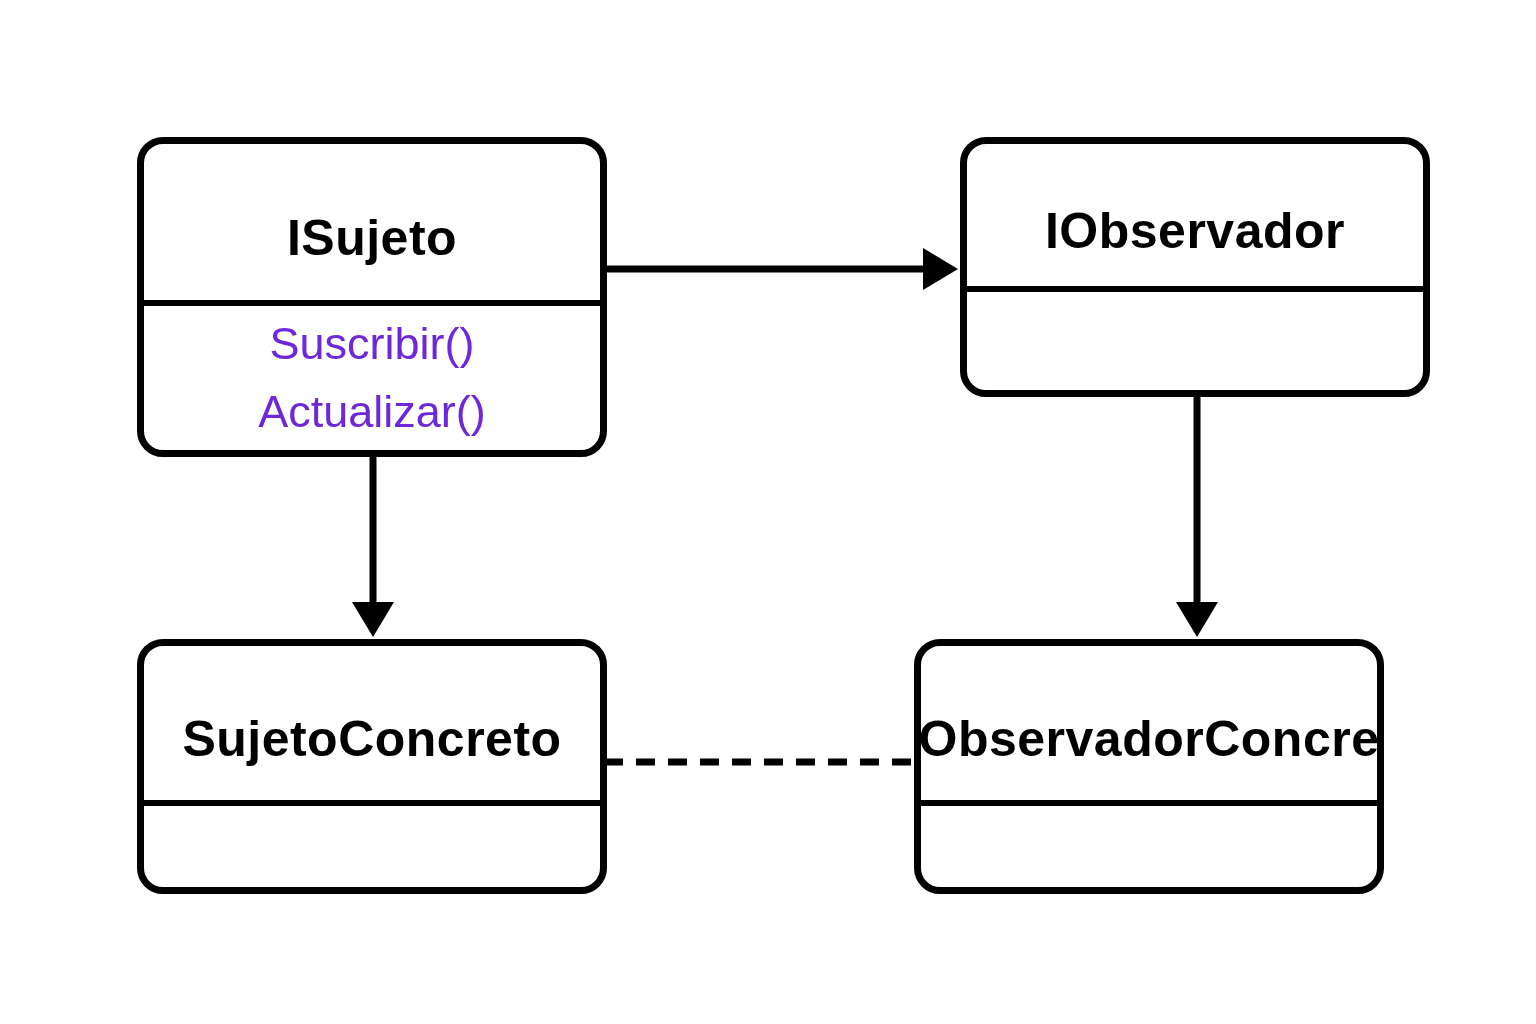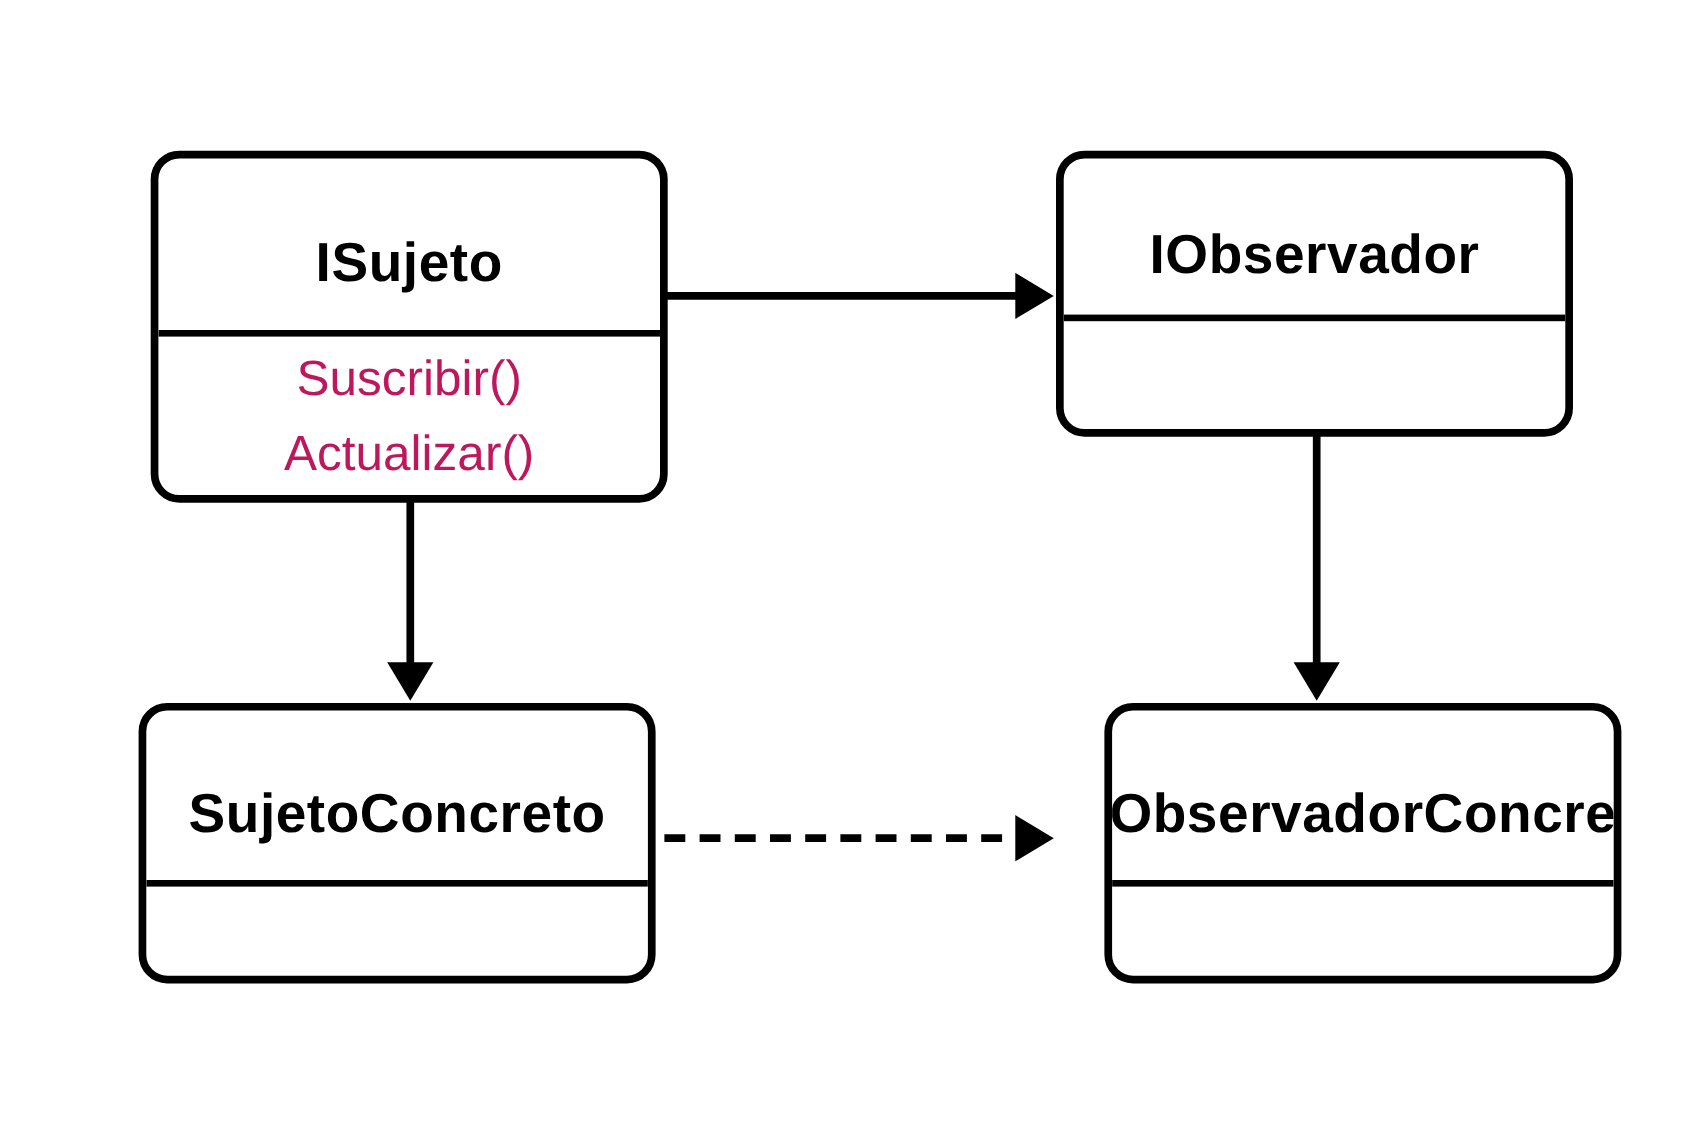--- a/index.html
+++ b/index.html
@@ -43,35 +43,35 @@
     margin-top: 32px;
   }
   .uml-body {
     flex: 1 1 auto;
     display: flex;
     flex-direction: column;
     align-items: center;
     justify-content: center;
     font-size: 45px;
     font-weight: 400;
-    color: #be185d;
+    color: #6d28d9;
     overflow: hidden;
   }
   .uml-member {
     line-height: 68px;
     white-space: nowrap;
   }
   
   #box-isujeto            { left: 137px; top: 137px; width: 470px; height: 320px; }
   #box-isujeto .uml-title { height: 130px; }
   #box-iobservador            { left: 960px; top: 137px; width: 470px; height: 260px; }
   #box-iobservador .uml-title { height: 116px; }
-  #box-sujetoconcreto            { left: 126px; top: 639px; width: 470px; height: 255px; }
+  #box-sujetoconcreto            { left: 137px; top: 639px; width: 470px; height: 255px; }
   #box-sujetoconcreto .uml-title { height: 128px; }
-  #box-observadorconcreto            { left: 1004px; top: 639px; width: 470px; height: 255px; }
+  #box-observadorconcreto            { left: 914px; top: 639px; width: 470px; height: 255px; }
   #box-observadorconcreto .uml-title { height: 128px; }
 </style>
 </head>
 <body>
 
 <div class="stage">
 
   <svg class="arrow-layer" viewBox="0 0 1536 1024" aria-hidden="true">
 
     <g>

